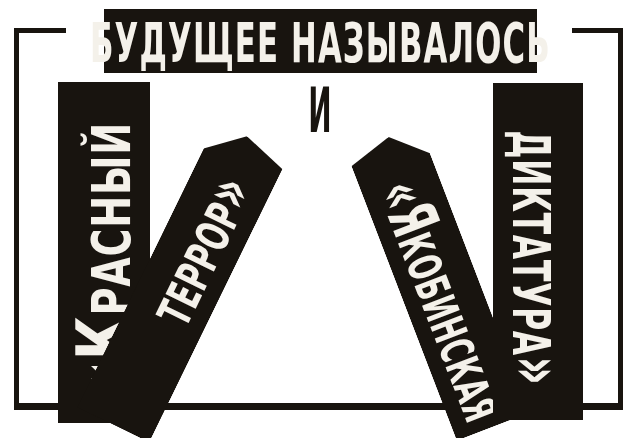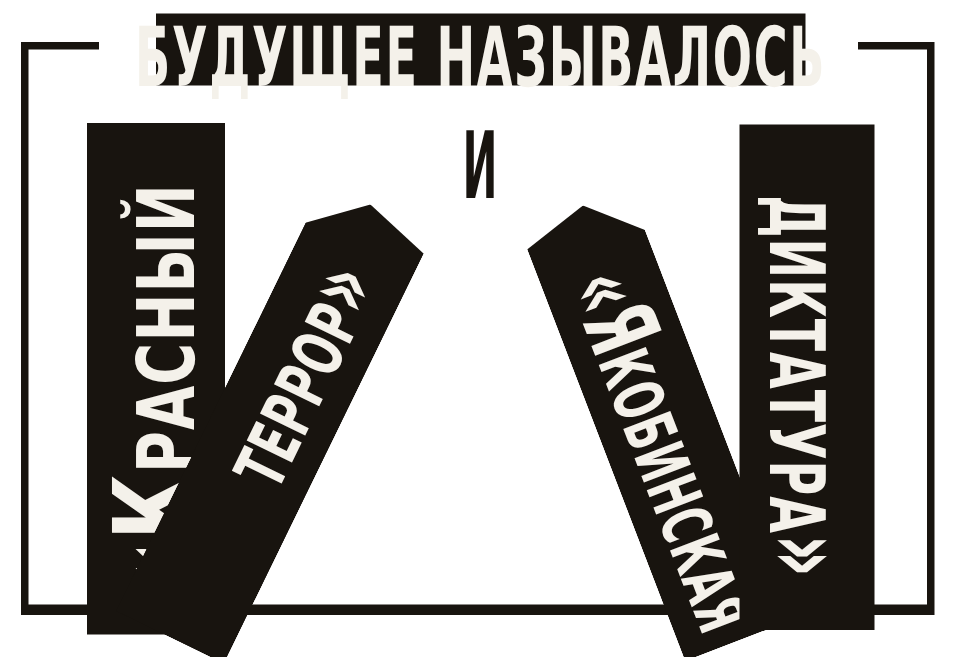--- a/index.html
+++ b/index.html
@@ -16,22 +16,22 @@
   .frame-mask{
     position:absolute;left:66px;top:24px;width:506px;height:14px;background:#ffffff;
   }
   .ink{background:#18140f;}
   .label{
     color:#f4f1ea;font-weight:bold;line-height:1;white-space:nowrap;
     font-variant:small-caps;letter-spacing:1px;
   }
   
   .banner{
-    position:absolute;left:104px;top:9px;width:433px;height:48px;
-    display:flex;justify-content:center;
+    position:absolute;left:104px;top:9px;width:433px;height:64px;
+    display:flex;align-items:center;justify-content:center;
   }
   .banner .label{
     font-variant:normal;font-size:55px;letter-spacing:2px;
     transform:scaleX(0.56) translateY(2px);
   }
   
   .conj{
     position:absolute;left:287px;top:80px;width:66px;height:56px;
     display:flex;align-items:center;justify-content:center;
   }

